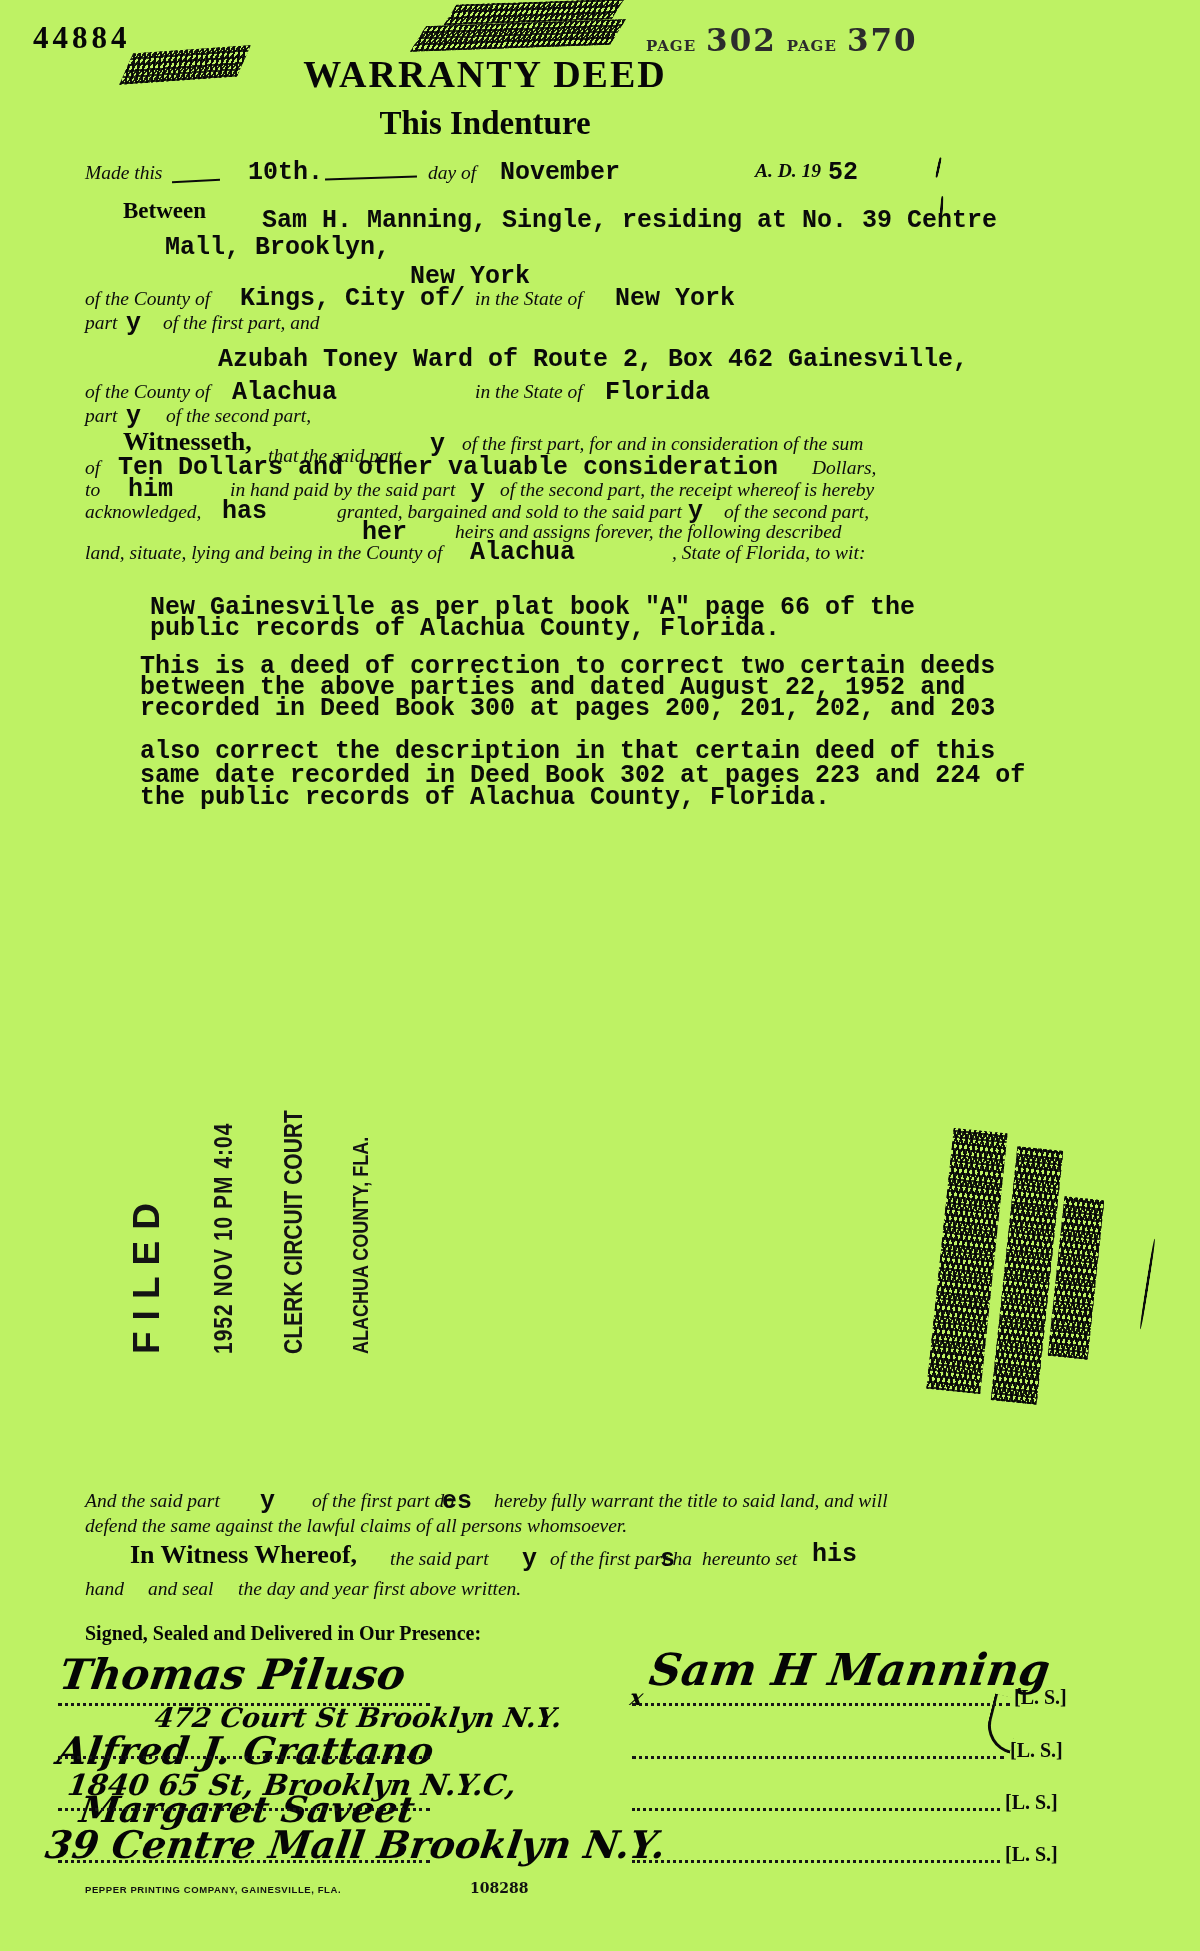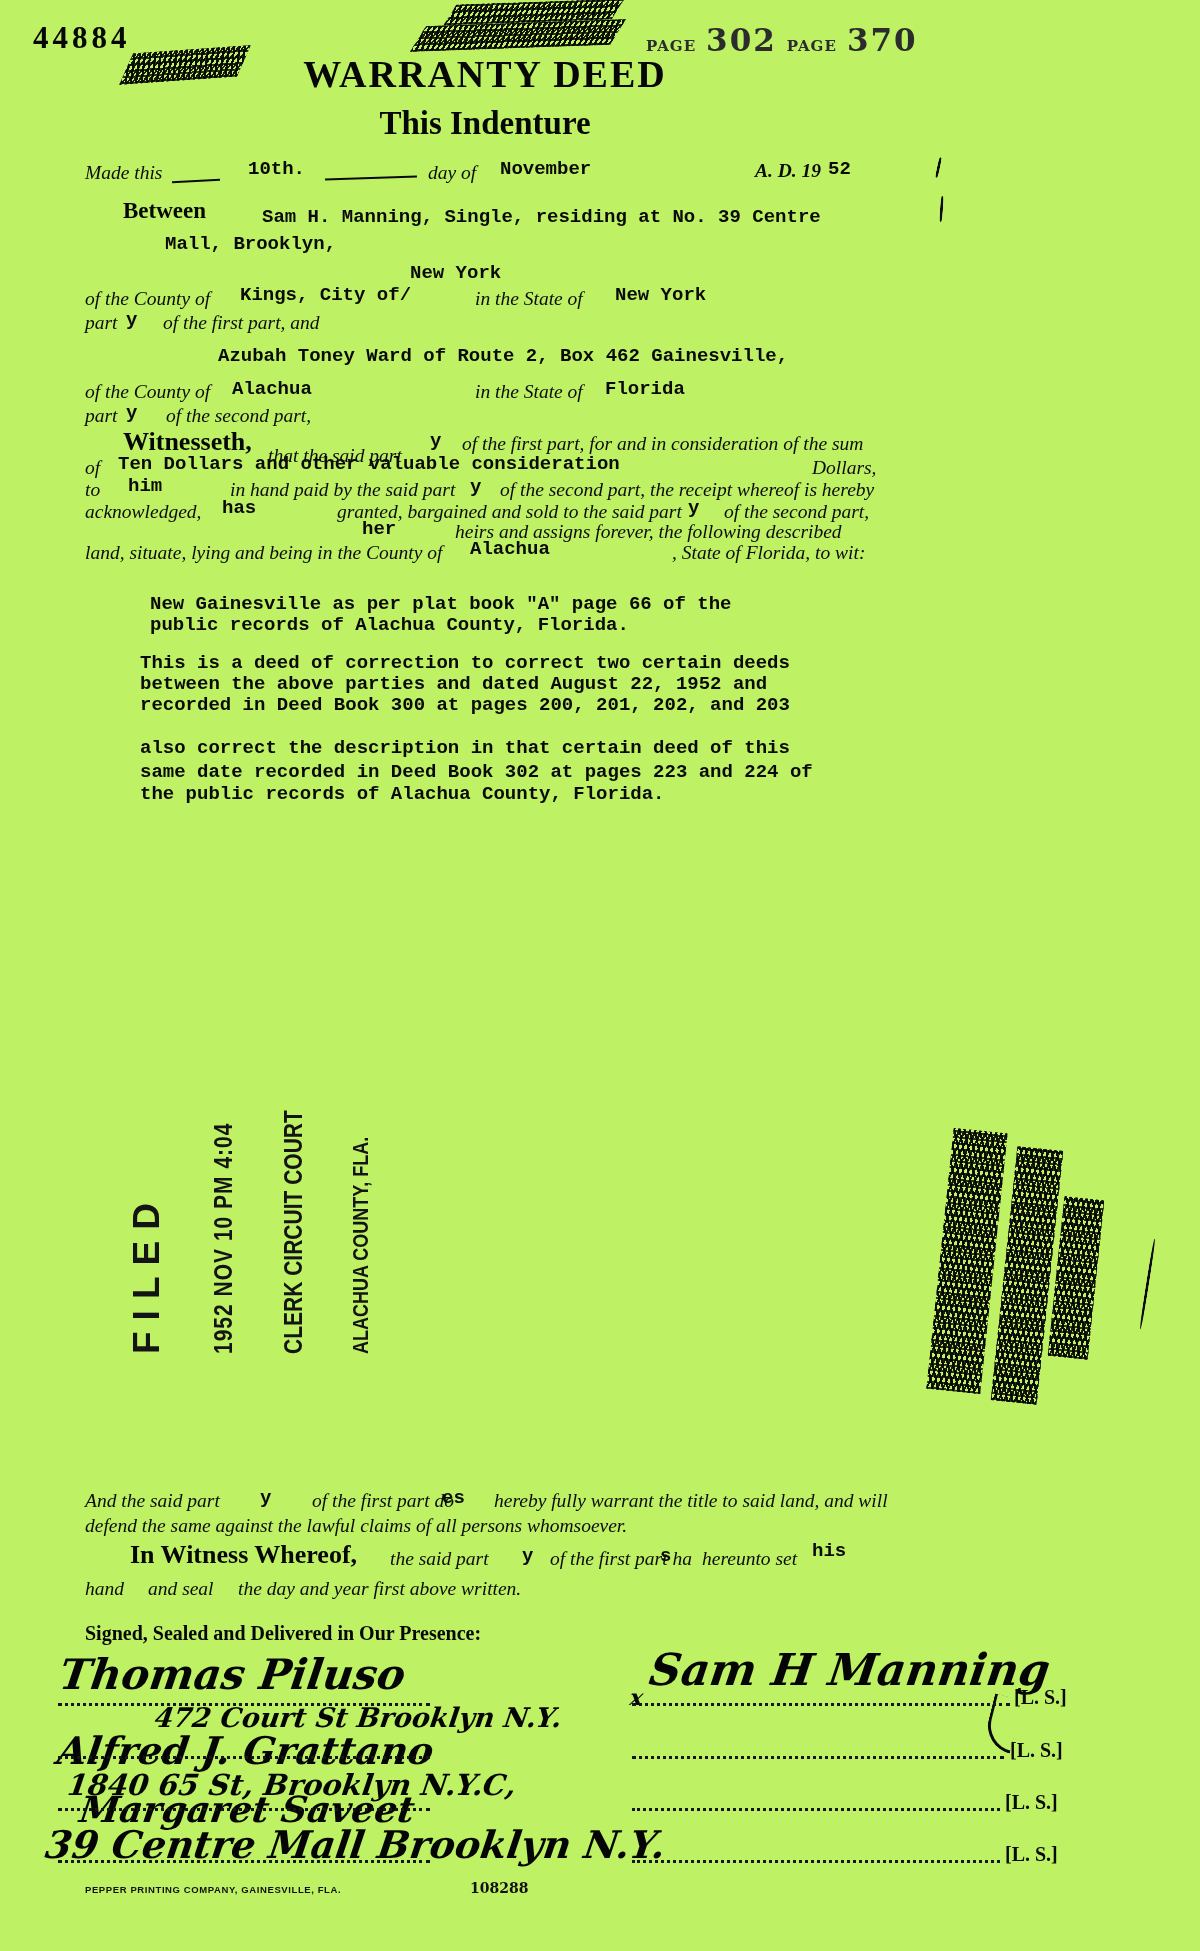--- a/index.html
+++ b/index.html
@@ -1,19 +1,19 @@
 <!DOCTYPE html>
 <html><head>
 <meta charset="utf-8">
 <style>
   html,body{margin:0;padding:0;background:#e8e8e8;}
   .page{position:relative;width:1200px;height:1951px;background:#bef264;margin:0 auto;overflow:hidden;color:#0b0b0b;}
   .abs{position:absolute;white-space:pre;}
   
-  .tw{font-family:"Liberation Mono",monospace;font-weight:700;font-size:19px;color:#0a0a0a;}
+  .tw{font-family:"Liberation Mono",monospace;font-weight:700;font-size:25px;color:#0a0a0a;}
   
   .frm{font-family:"Liberation Serif",serif;font-style:italic;font-size:19.5px;color:#0c0c0c;}
   
   .bld{font-family:"Liberation Serif",serif;font-weight:700;color:#070707;}
   
   .hw{font-family:"DejaVu Serif",serif;font-style:italic;font-weight:700;color:#050505;}
   .hw>span{display:inline-block;transform:skewX(-8deg);}
   .dot{position:absolute;height:0;border-bottom:3px dotted #161616;}
   .rule{position:absolute;height:0;border-bottom:2.5px solid #0a0a0a;}
   .hatch{position:absolute;background-image:

